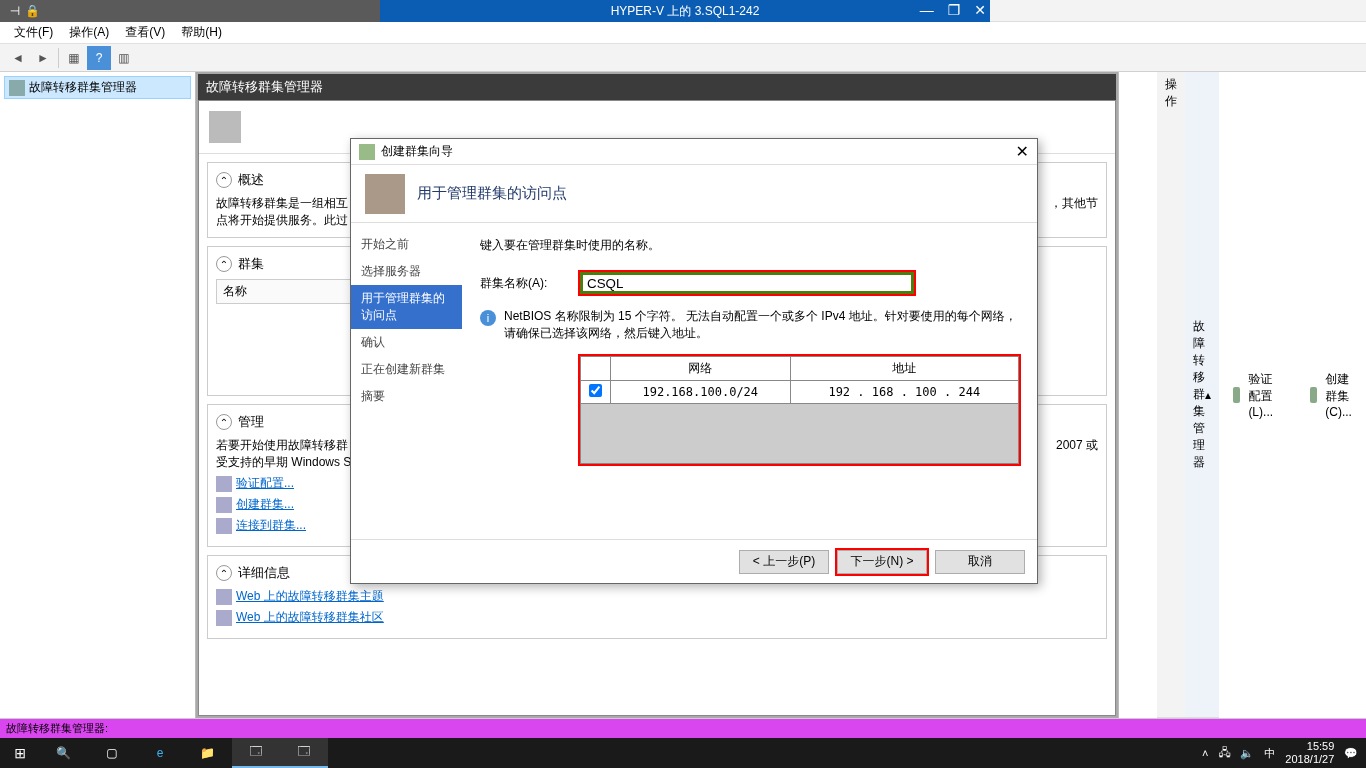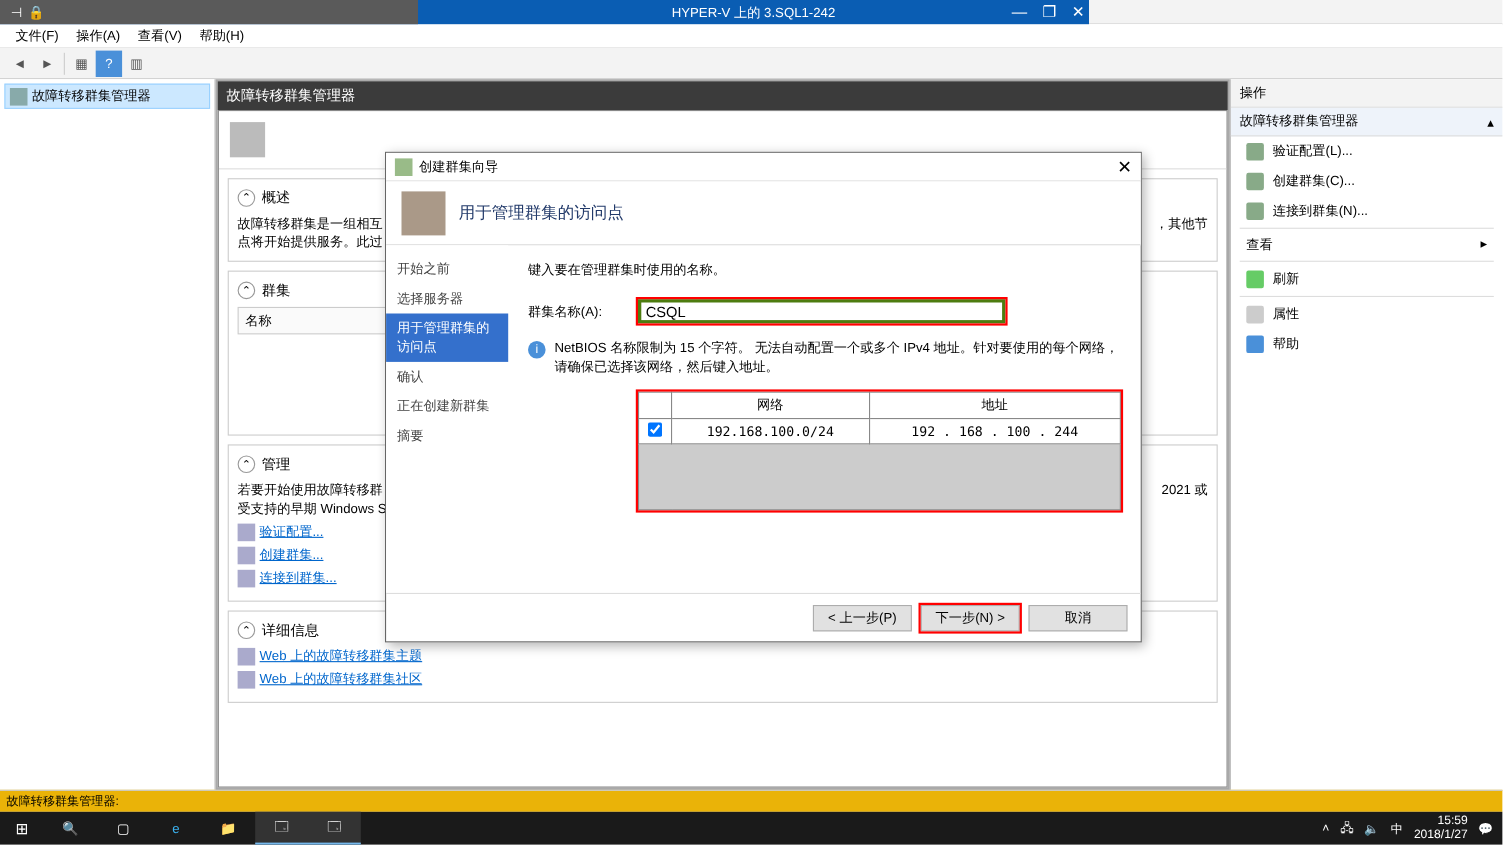--- a/index.html
+++ b/index.html
@@ -37,21 +37,21 @@
 .panel-desc { display: flex; padding: 10px; gap: 8px; border-bottom: 1px solid #ddd; align-items: center; }
 .panel-desc .icon { width: 32px; height: 32px; background: #bbb; }
 
 .section { margin: 8px; border: 1px solid #ccc; padding: 8px; }
 .section-hdr { display: flex; align-items: center; gap: 6px; font-size: 13px; margin-bottom: 6px; }
 .section-hdr .chev { width: 16px; height: 16px; border: 1px solid #999; border-radius: 50%; display: flex; align-items: center; justify-content: center; font-size: 10px; }
 .section .link { color: #0066cc; text-decoration: underline; display: flex; align-items: center; gap: 4px; margin: 4px 0; }
 .section .link .licon { width: 16px; height: 16px; background: #aac; }
 .name-col { border: 1px solid #ccc; padding: 3px 6px; background: #fafafa; width: 200px; margin-top: 4px; }
 
-.mmc-actions { width: 248px; border-left: 1px solid #bbb; background: #fff; display: flex; flex-direction: column; }
+.mmc-actions { width: 248px; border-left: 1px solid #bbb; background: #fff; display: flex; flex-direction: row; padding-left: 38px; }
 .actions-title { background: #f3f3f3; padding: 4px 8px; border-bottom: 1px solid #ddd; font-size: 12px; }
 .actions-sub { background: #eef3fa; padding: 4px 8px; border-bottom: 1px solid #ddd; display:flex; justify-content:space-between; align-items:center; }
 .action-item { padding: 5px 14px; display: flex; align-items: center; gap: 8px; }
 .action-item .aicon { width: 16px; height: 16px; background: #8a8; border-radius: 2px; }
 .action-sep { height: 1px; background: #ddd; margin: 2px 8px; }
 .action-sub { padding: 4px 14px; display:flex; justify-content:space-between; }
 
 
 .wizard { position: absolute; left: 350px; top: 138px; width: 688px; height: 446px; background: #fff; border: 1px solid #666; box-shadow: 3px 3px 10px rgba(0,0,0,0.3); z-index: 100; display: flex; flex-direction: column; }
 .wizard-title { height: 26px; background: #fff; border-bottom: 1px solid #ddd; display: flex; align-items: center; padding: 0 8px; justify-content: space-between; }
@@ -75,21 +75,21 @@
 .net-table-wrap { margin-left: 100px; outline: 2px solid #ff0000; }
 .net-table { border: 1px solid #888; border-collapse: collapse; width: 439px; }
 .net-table th { background: #fff; border: 1px solid #888; padding: 3px 8px; font-weight: normal; text-align: center; }
 .net-table td { border: 1px solid #888; padding: 3px 8px; text-align: center; font-family: monospace; }
 .net-table .gray-row td { background: #ccc; height: 60px; }
 .wizard-footer { height: 44px; border-top: 1px solid #ddd; display: flex; align-items: center; justify-content: flex-end; padding: 0 12px; gap: 8px; }
 .wbtn { min-width: 90px; height: 24px; background: #e1e1e1; border: 1px solid #adadad; padding: 0 10px; display: flex; align-items: center; justify-content: center; cursor: pointer; }
 .wbtn.highlight { outline: 2px solid #ff0000; }
 
 
-.mmc-status { height: 20px; background: #eab308; border-top: 1px solid #ccc; padding: 2px 6px; font-size: 11px; }
+.mmc-status { height: 20px; background: #d946ef; border-top: 1px solid #ccc; padding: 2px 6px; font-size: 11px; }
 
 
 .taskbar { position: absolute; bottom: 0; left: 0; right: 0; height: 30px; background: #1a1a1a; display: flex; align-items: center; }
 .taskbar .start { width: 40px; height: 30px; display: flex; align-items: center; justify-content: center; color: #fff; font-size: 14px; }
 .taskbar .titem { width: 48px; height: 30px; display: flex; align-items: center; justify-content: center; color: #fff; }
 .taskbar .titem.active { background: #333; border-bottom: 2px solid #76b9ed; }
 .taskbar .tray { margin-left: auto; display: flex; align-items: center; color: #fff; padding-right: 8px; gap: 10px; font-size: 11px; }
 .taskbar .clock { text-align: right; line-height: 13px; }
 </style>
 </head>
@@ -172,21 +172,21 @@
         </div>
 
         <div class="section">
           <div class="section-hdr">
             <div class="chev">⌃</div>
             <span>管理</span>
           </div>
           <div style="display:flex;justify-content:space-between;">
             <span style="white-space:pre-line;">若要开始使用故障转移群
 受支持的早期 Windows S</span>
-            <span>2021 或</span>
+            <span>2007 或</span>
           </div>
           <a class="link">
               <span class="licon"></span>
               <span>验证配置...</span>
             </a>
           <a class="link">
               <span class="licon"></span>
               <span>创建群集...</span>
             </a>
           <a class="link">

